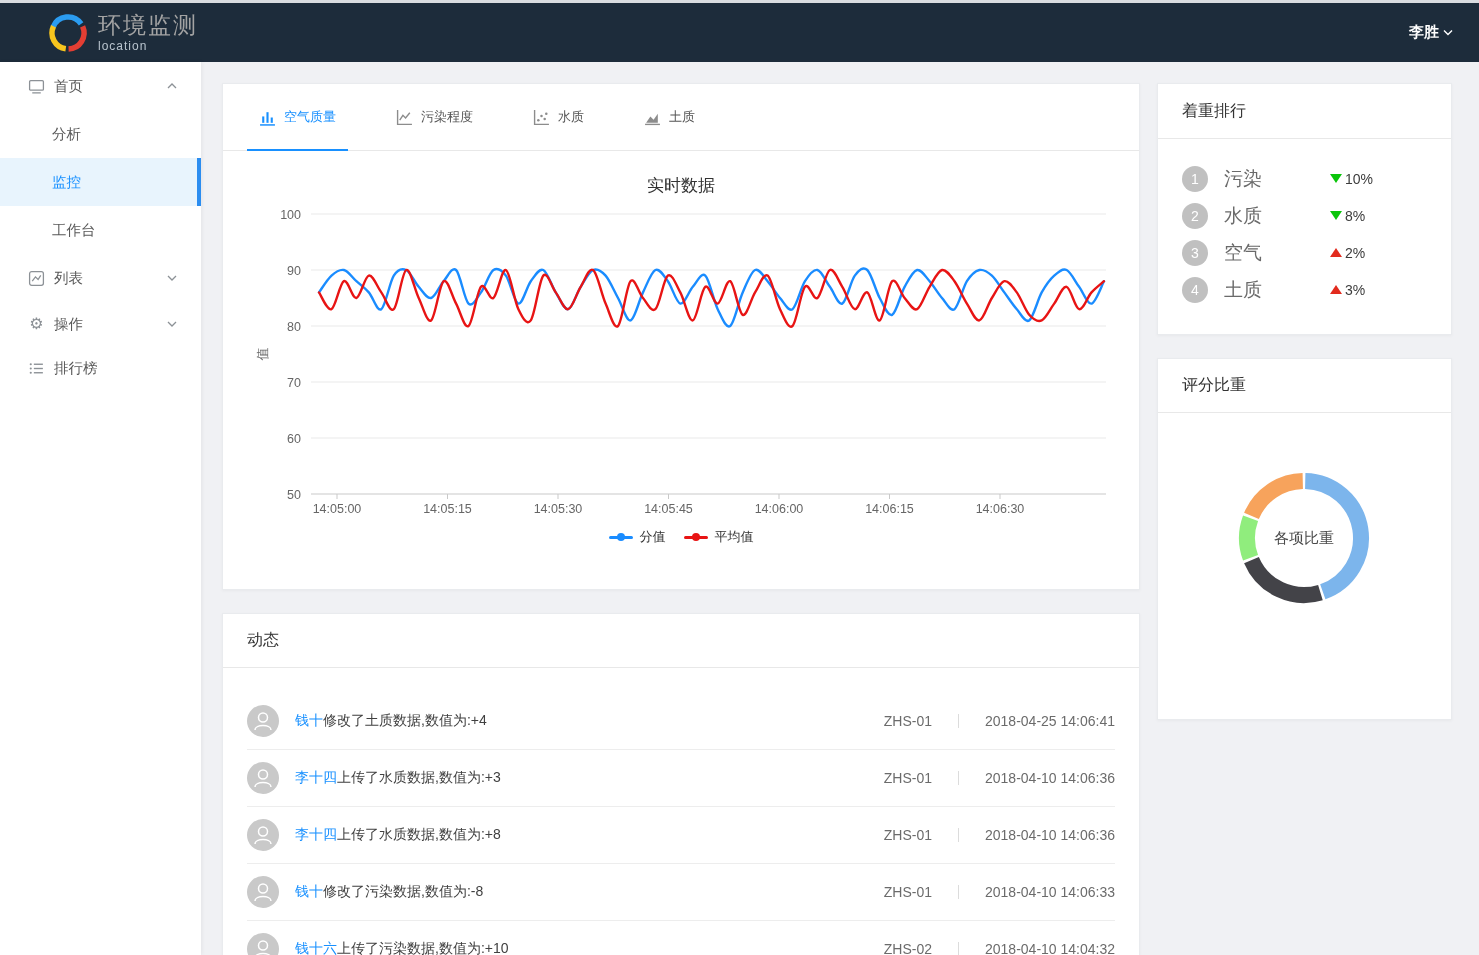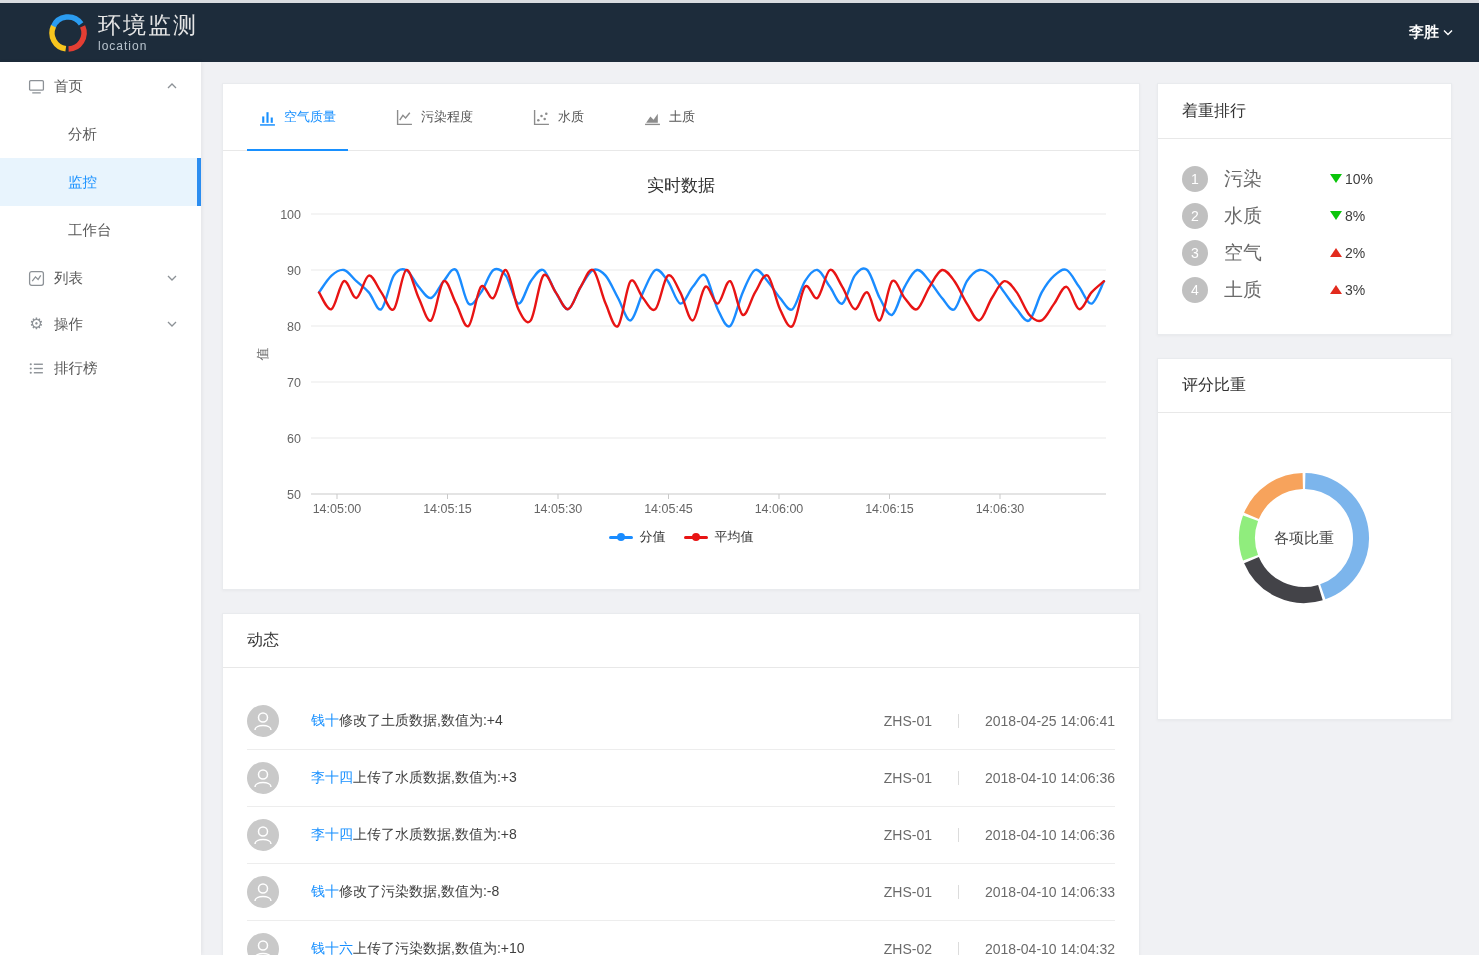--- a/index.html
+++ b/index.html
@@ -5,31 +5,31 @@
   * { box-sizing: border-box; margin: 0; padding: 0; }
   html,body { width:1479px; height:955px; overflow:hidden; }
   body { font-family:"Liberation Sans", sans-serif; background:#f0f1f4; position:relative; color:#333; }
 
   
   .top-strip { position:absolute; top:0; left:0; right:0; height:3px; background:#d9dce0; }
   .header { position:absolute; top:3px; left:0; right:0; height:59px; background:#1d2c3b; display:flex; align-items:center; }
   .logo-wrap { margin-left:46px; display:flex; align-items:center; }
   .logo-svg { width:44px; height:44px; }
   .title-block { margin-left:8px; display:flex; flex-direction:column; }
-  .app-title { color:#e5e5e5; font-size:23px; letter-spacing:2px; line-height:26px; }
+  .app-title { color:#a3a3a3; font-size:23px; letter-spacing:2px; line-height:26px; }
   .app-subtitle { color:#b9c4ce; font-size:12px; letter-spacing:1px; margin-top:1px; }
   .user-block { position:absolute; right:26px; top:0; height:59px; display:flex; align-items:center; color:#fff; font-size:15px; font-weight:bold; cursor:pointer; }
   .user-caret { margin-left:4px; display:inline-flex; }
 
   
   .sidebar { position:absolute; top:62px; left:0; width:201px; bottom:0; background:#fff; box-shadow:1px 0 4px rgba(0,0,0,.06); z-index:2; }
   .menu-item { height:48px; display:flex; align-items:center; padding-left:28px; font-size:14.5px; color:#595959; cursor:pointer; position:relative; }
   .menu-item.small { height:44px; }
   .menu-item .mi-icon { width:17px; height:17px; margin-right:9px; color:#8c9196; display:inline-flex; align-items:center; justify-content:center; }
-  .menu-item.sub { padding-left:68px; }
+  .menu-item.sub { padding-left:52px; }
   .menu-item.active { background:#e8f4fd; color:#1890ff; }
   .menu-item.active::after { content:""; position:absolute; right:0; top:0; bottom:0; width:4px; background:#2b8df0; }
   .menu-chevron { position:absolute; right:24px; color:#8c9196; display:inline-flex; }
   .gear-glyph { font-size:16px; line-height:16px; }
 
   
   .card { position:absolute; background:#fff; border:1px solid #e9ebee; box-shadow:0 1px 3px rgba(0,0,0,.04); }
   .main-card1 { left:222px; top:83px; width:918px; height:507px; }
   .main-card2 { left:222px; top:613px; width:918px; height:430px; }
   .right-card1 { left:1157px; top:83px; width:295px; height:252px; }
@@ -50,21 +50,21 @@
   .legend-item { display:flex; align-items:center; gap:7px; font-size:13px; color:#333; cursor:pointer; }
   .leg-marker { position:relative; width:24px; height:8px; display:inline-block; }
   .leg-line { position:absolute; left:0; right:0; top:2.5px; height:3px; border-radius:2px; }
   .leg-dot { position:absolute; left:8px; top:0; width:8px; height:8px; border-radius:50%; }
 
   
   .card-head { height:54px; border-bottom:1px solid #e8e8e8; display:flex; align-items:center; padding:0 24px; font-size:16px; color:#333; }
   .act-rows { padding:25px 24px 0 24px; }
   .act-row { height:57px; display:flex; align-items:center; border-bottom:1px solid #ededed; }
   .avatar { width:32px; height:32px; flex:0 0 32px; }
-  .act-text { margin-left:32px; font-size:14px; color:#404040; }
+  .act-text { margin-left:16px; font-size:14px; color:#404040; }
   .act-name { color:#1890ff; cursor:pointer; }
   .act-meta { margin-left:auto; display:flex; align-items:center; font-size:14px; color:#6b6b6b;gap:16px; }
   .meta-divider { width:1px; height:14px; background:#dcdcdc; margin:0 10px; }
 
   
   .rank-head { height:55px; }
   .rank-items { padding:21px 24px 0 24px; }
   .rank-item { height:37px; display:flex; align-items:center; }
   .rank-badge { width:26px; height:26px; border-radius:50%; background:#c0c0c0; color:#fff; font-size:14px; display:inline-flex; align-items:center; justify-content:center; flex:0 0 26px; }
   .rank-label { margin-left:16px; width:106px; font-size:19px; color:#6a6a6a; }

